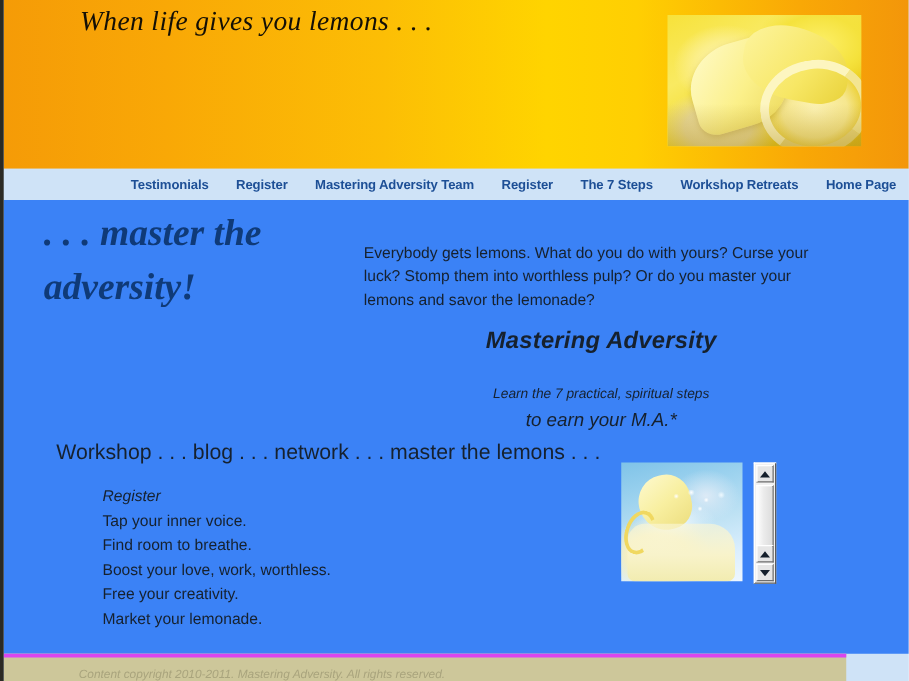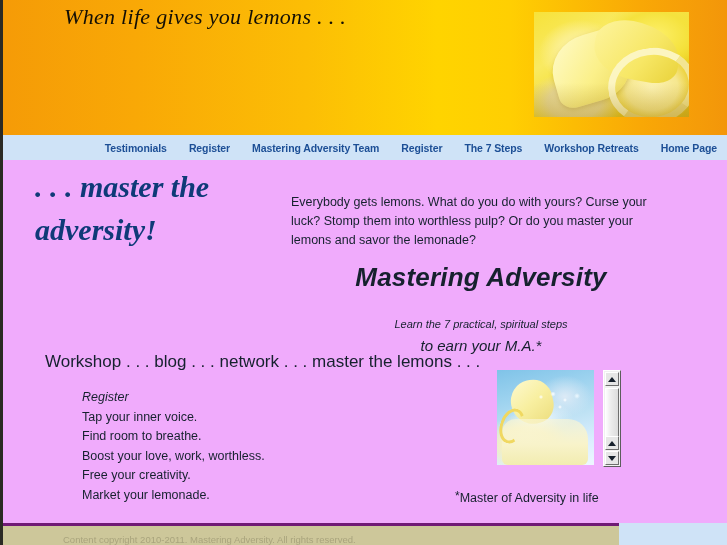--- a/index.html
+++ b/index.html
@@ -125,21 +125,21 @@
     letter-spacing: -0.1px;
   }
   .nav-item:first-child { margin-left: 0; }
 
   
   #main {
     position: absolute;
     left: 0; top: 160px;
     width: 724px;
     height: 363px;
-    background: #f0abfc;
+    background: #3b82f6;
   }
 
   #tagline {
     position: absolute;
     left: 32px;
     top: 5px;
     width: 240px;
     font-family: "Liberation Serif", serif;
     font-style: italic;
     font-weight: bold;
@@ -160,21 +160,21 @@
 
   #promo {
     position: absolute;
     left: 288px;
     top: 102px;
     width: 380px;
     text-align: center;
     color: #16212e;
   }
   #promo-title {
-    font-size: 26px;
+    font-size: 19px;
     font-weight: bold;
     font-style: italic;
     letter-spacing: 0.2px;
     margin-bottom: 5px;
   }
   #promo-sub1 {
     font-size: 11px;
     font-style: italic;
     line-height: 22px;
     margin-top: 20px;
@@ -330,25 +330,26 @@
   #footnote .star {
     vertical-align: top;
     font-size: 12px;
     line-height: 10px;
   }
 
   
   #footer {
     position: absolute;
     left: 0; top: 523px;
-    width: 616px;
+    width: 674px;
     height: 22px;
     background: #cdc79a;
-    border-top: 3px solid #701a75;
-    box-sizing: border-box;
+    border-top: 3px solid #d946ef;
+    box-sizing: border-box;
+    font-style: italic;
   }
   #footer-text {
     position: absolute;
     left: 60px;
     top: 8px;
     font-size: 9.5px;
     color: #a9a47d;
     white-space: nowrap;
   }
 </style>
@@ -419,23 +420,20 @@
         <div id="sb-thumb"></div>
         <div class="sb-btn" id="sb-up-bottom">
           <span class="tri tri-up"></span>
         </div>
         <div class="sb-btn" id="sb-down-bottom">
           <span class="tri tri-down"></span>
         </div>
       </div>
     </div>
 
-    <div id="footnote">
-      <span class="star">*</span><span>Master of Adversity in life</span>
-    </div>
 
   </div>
 
   <div id="footer">
     <div id="footer-text">Content copyright 2010-2011. Mastering Adversity. All rights reserved.</div>
   </div>
 
 </div>
 
 </body></html>

